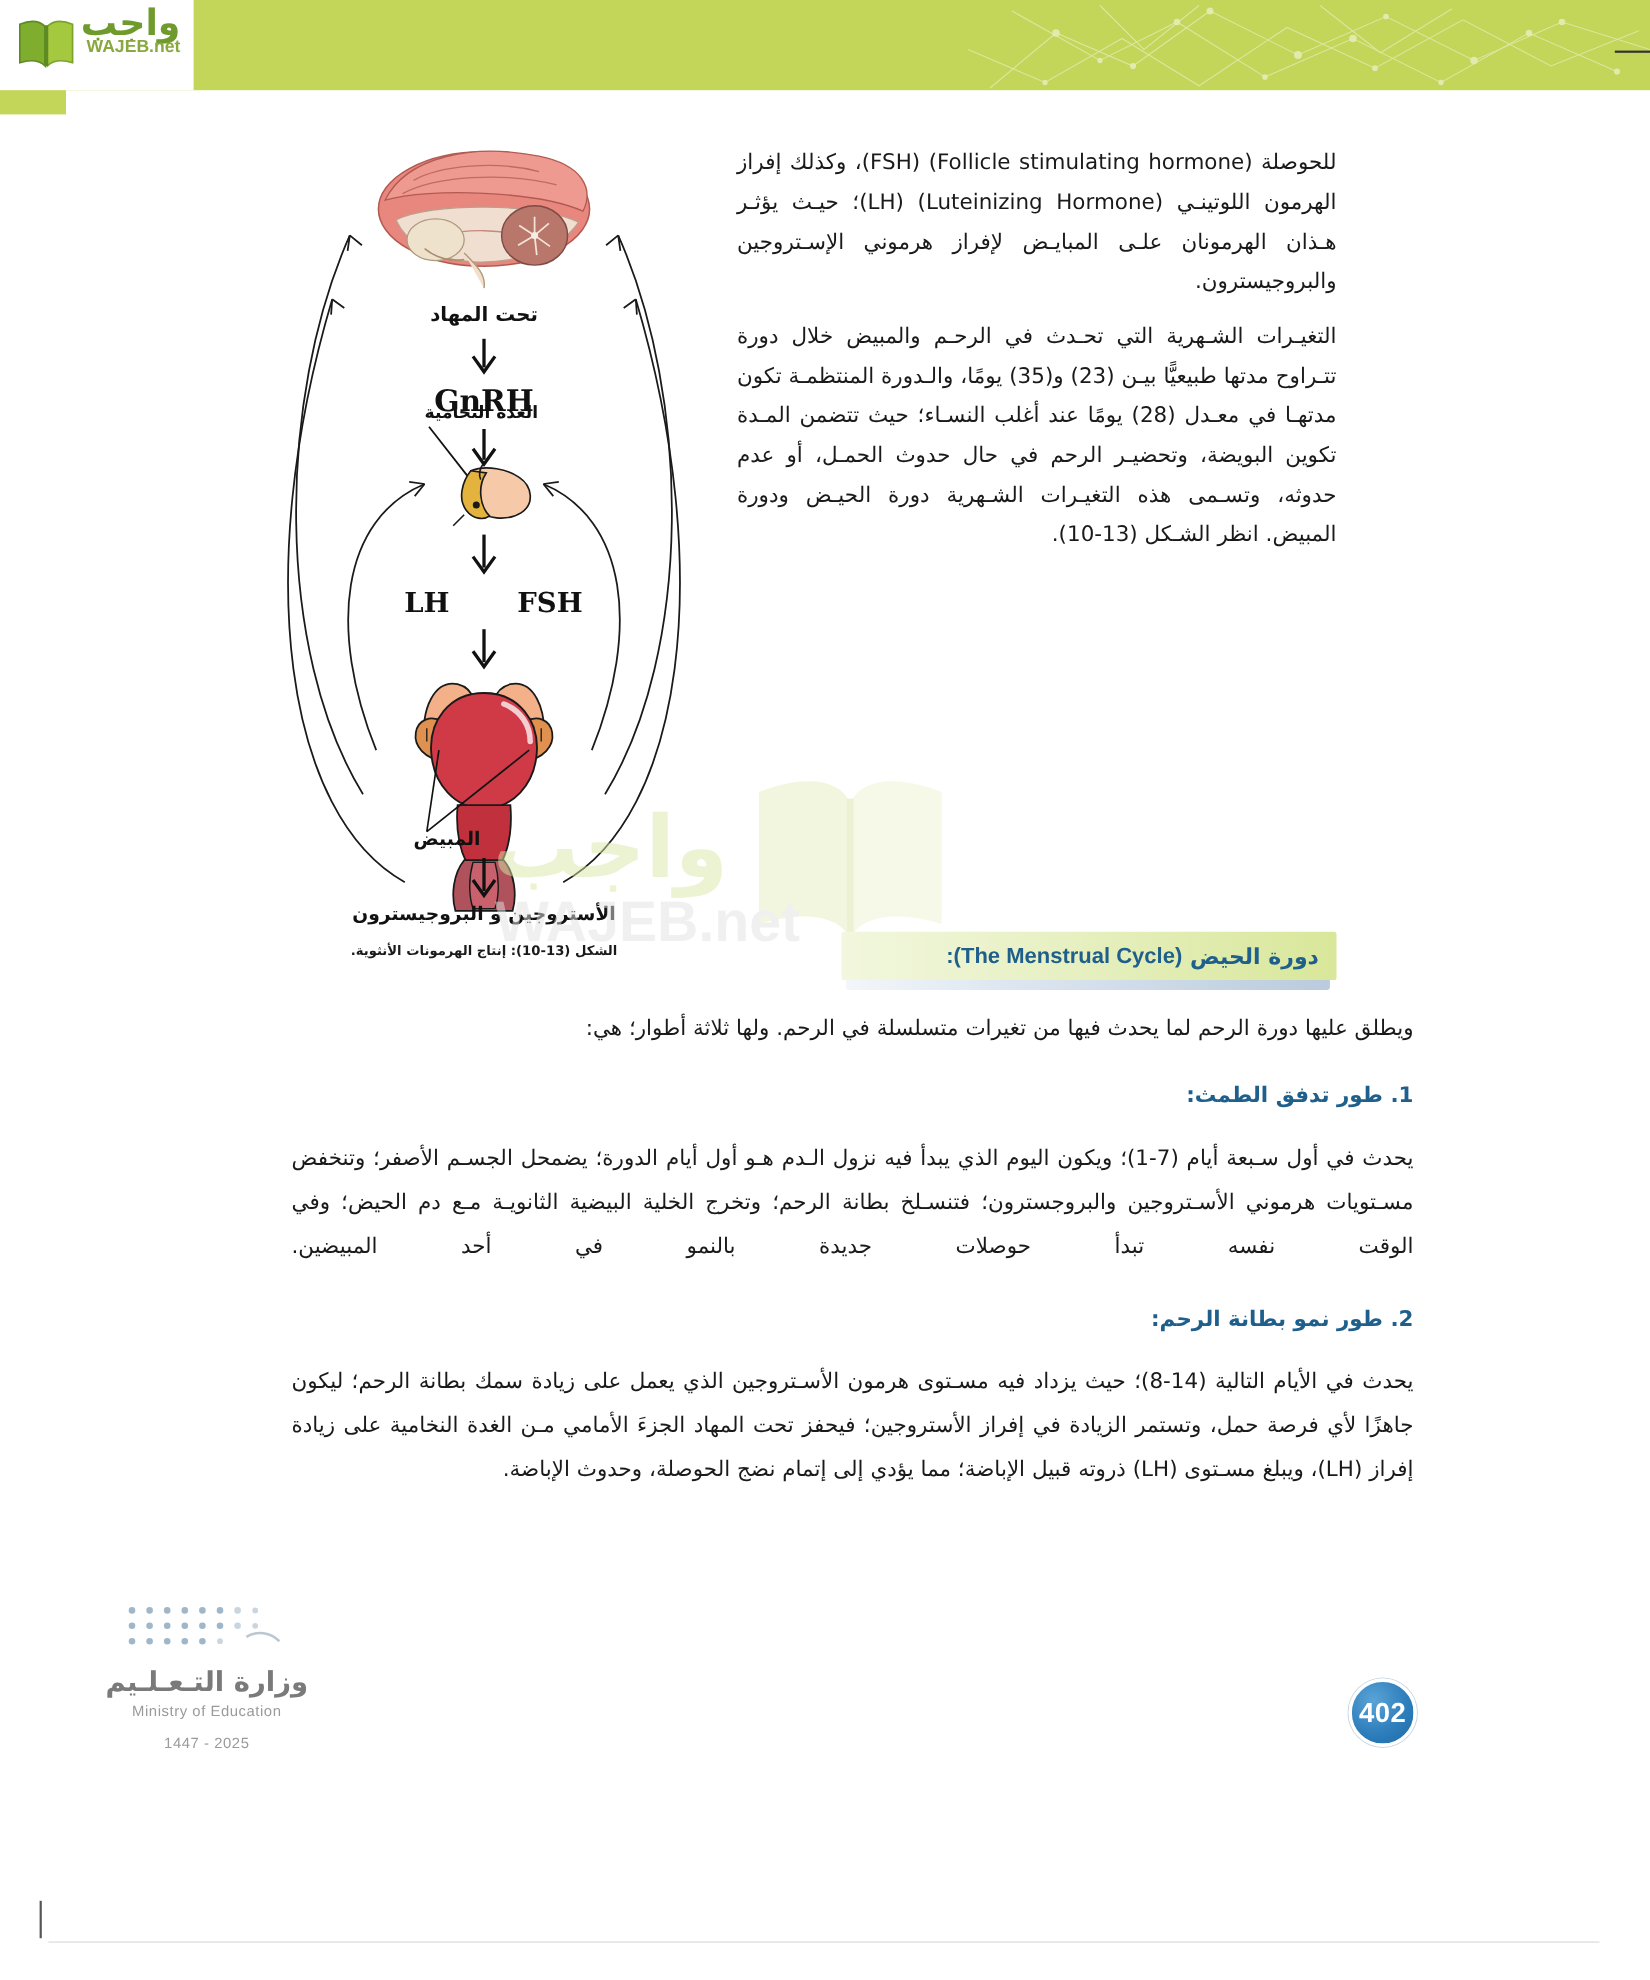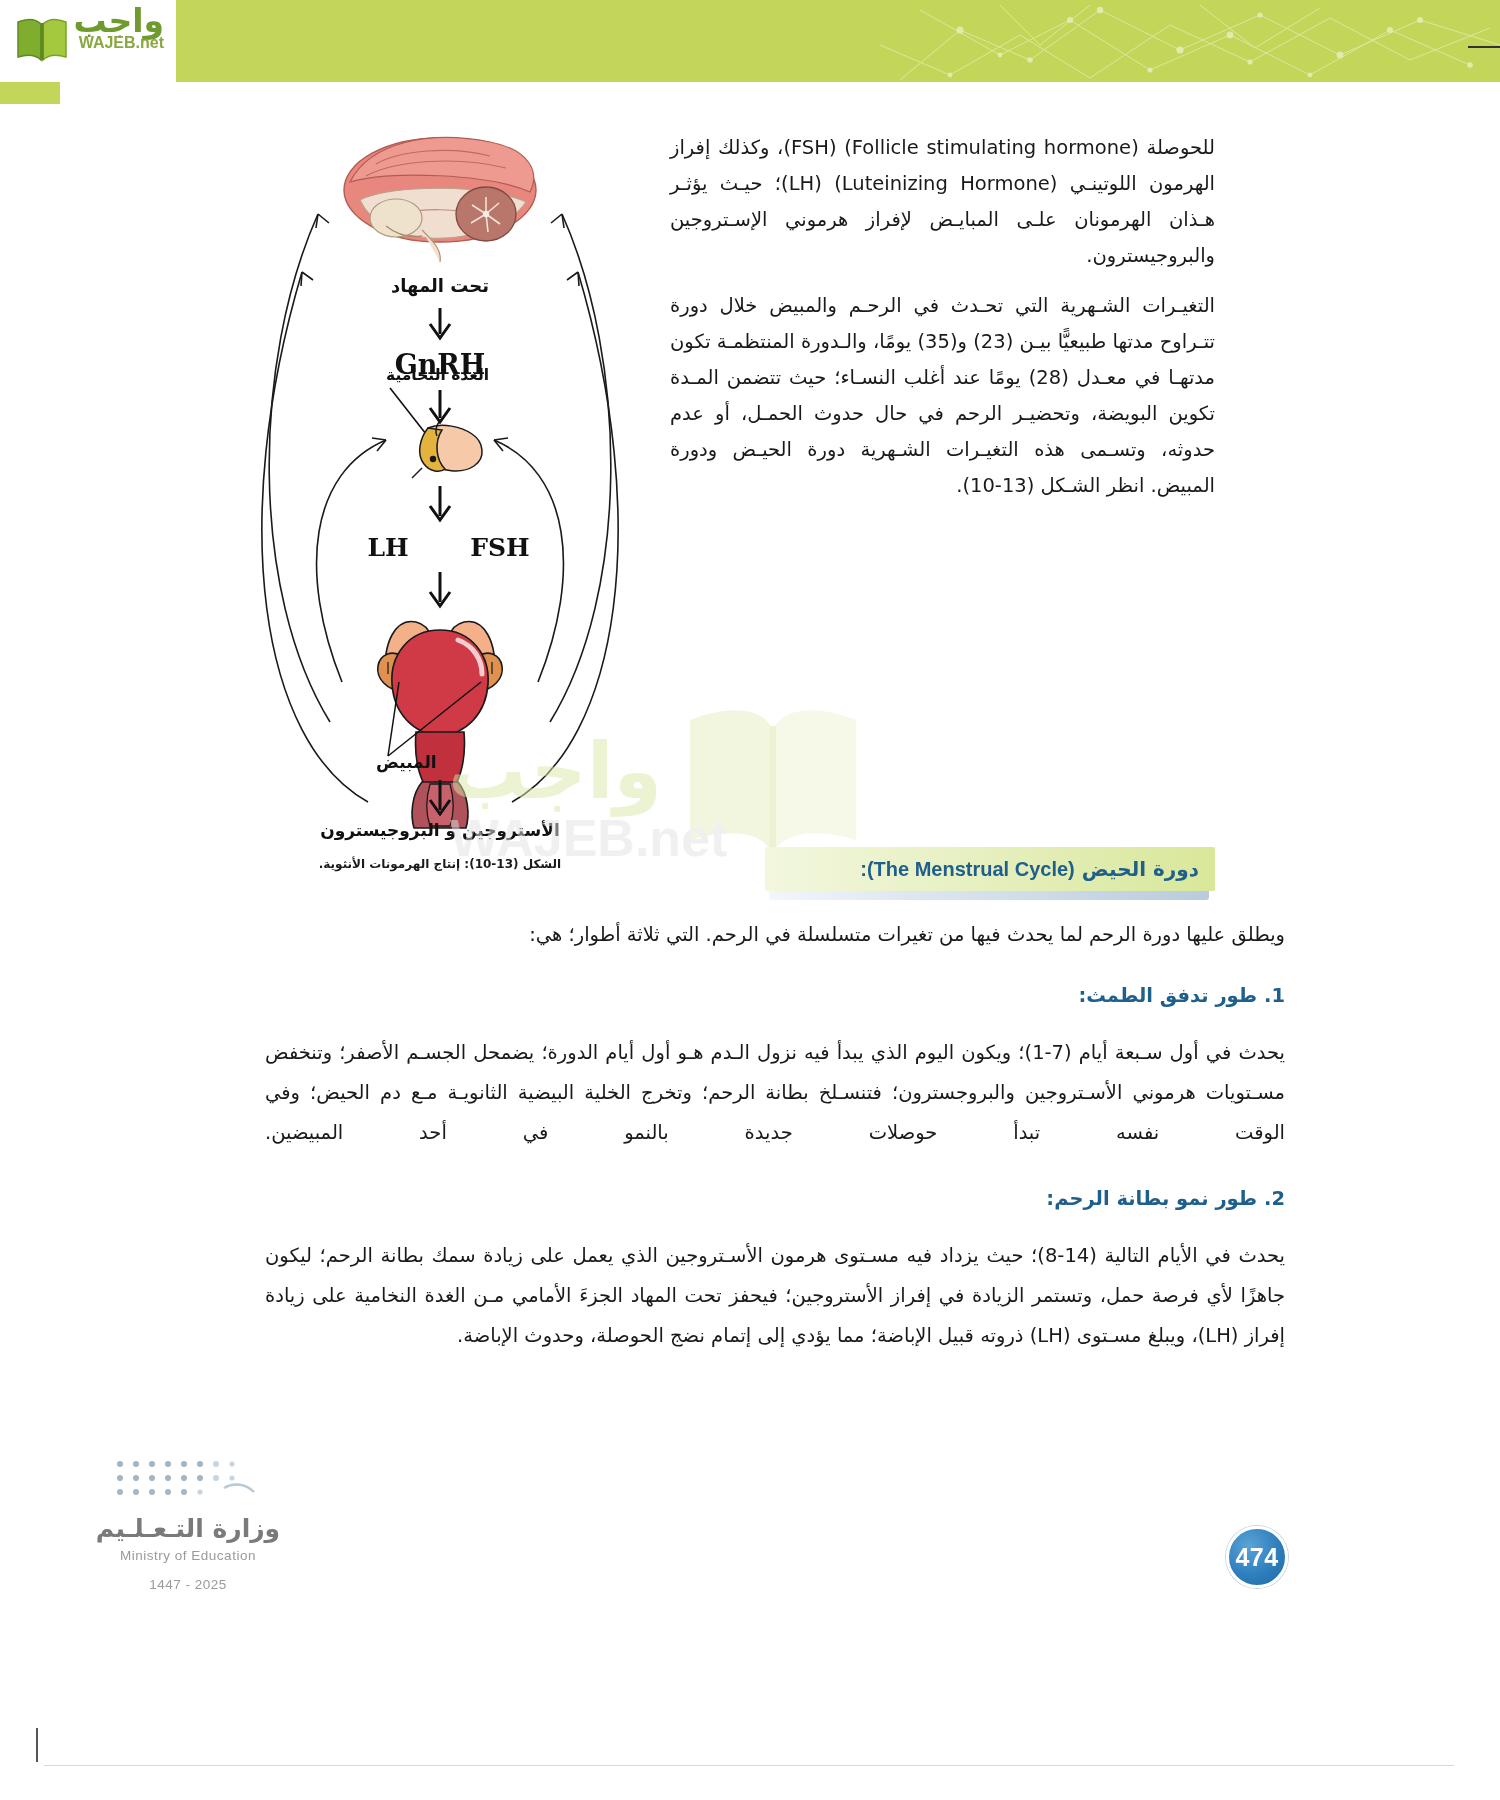--- a/index.html
+++ b/index.html
@@ -489,21 +489,21 @@
     <div class="bar-bg"></div>
     <div class="bar-underline"></div>
     <div class="bar-text">
       <span>دورة الحيض</span>
       <span style="width:7px"></span>
       <span class="en">(The Menstrual Cycle):</span>
     </div>
   </div>
 
   <div class="body-col">
-    <p class="intro">ويطلق عليها دورة الرحم لما يحدث فيها من تغيرات متسلسلة في الرحم. التي ثلاثة أطوار؛ هي:</p>
+    <p class="intro">ويطلق عليها دورة الرحم لما يحدث فيها من تغيرات متسلسلة في الرحم. ولها ثلاثة أطوار؛ هي:</p>
 
     <p class="phase-head">1. طور تدفق الطمث:</p>
     <p class="phase-body">يحدث في أول سـبعة أيام (7-1)؛ ويكون اليوم الذي يبدأ فيه نزول الـدم هـو أول أيام الدورة؛ يضمحل الجسـم الأصفر؛ وتنخفض مسـتويات هرموني الأسـتروجين والبروجسترون؛ فتنسـلخ بطانة الرحم؛ وتخرج الخلية البيضية الثانويـة مـع دم الحيض؛ وفي الوقت نفسه تبدأ حوصلات جديدة بالنمو في أحد المبيضين.</p>
 
     <p class="phase-head">2. طور نمو بطانة الرحم:</p>
     <p class="phase-body ragged">يحدث في الأيام التالية (14-8)؛ حيث يزداد فيه مسـتوى هرمون الأسـتروجين الذي يعمل على زيادة سمك بطانة الرحم؛ ليكون جاهزًا لأي فرصة حمل، وتستمر الزيادة في إفراز الأستروجين؛ فيحفز تحت المهاد الجزءَ الأمامي مـن الغدة النخامية على زيادة إفراز (LH)، ويبلغ مسـتوى (LH) ذروته قبيل الإباضة؛ مما يؤدي إلى إتمام نضج الحوصلة، وحدوث الإباضة.</p>
   </div>
 
   <div class="moe-logo">
     <svg class="moe-dots" viewBox="0 0 165 52">
@@ -535,19 +535,19 @@
       </g>
       <path d="M118 34 C 128 28 140 30 148 38" fill="none" stroke="#b9c8d3" stroke-width="2.4"></path>
     </svg>
     <div class="moe-ar">وزارة التـعـلـيم</div>
     <div class="moe-en">Ministry of Education</div>
     <div class="moe-year">2025 - 1447</div>
   </div>
 
   <div class="page-number">
     <div class="pn-circle">
-      <span class="pn-text">474</span>
+      <span class="pn-text">402</span>
     </div>
   </div>
 
   <div class="bottom-rule"></div>
   <div class="crop-mark-bl"></div>
 </div>
 
 </body></html>

